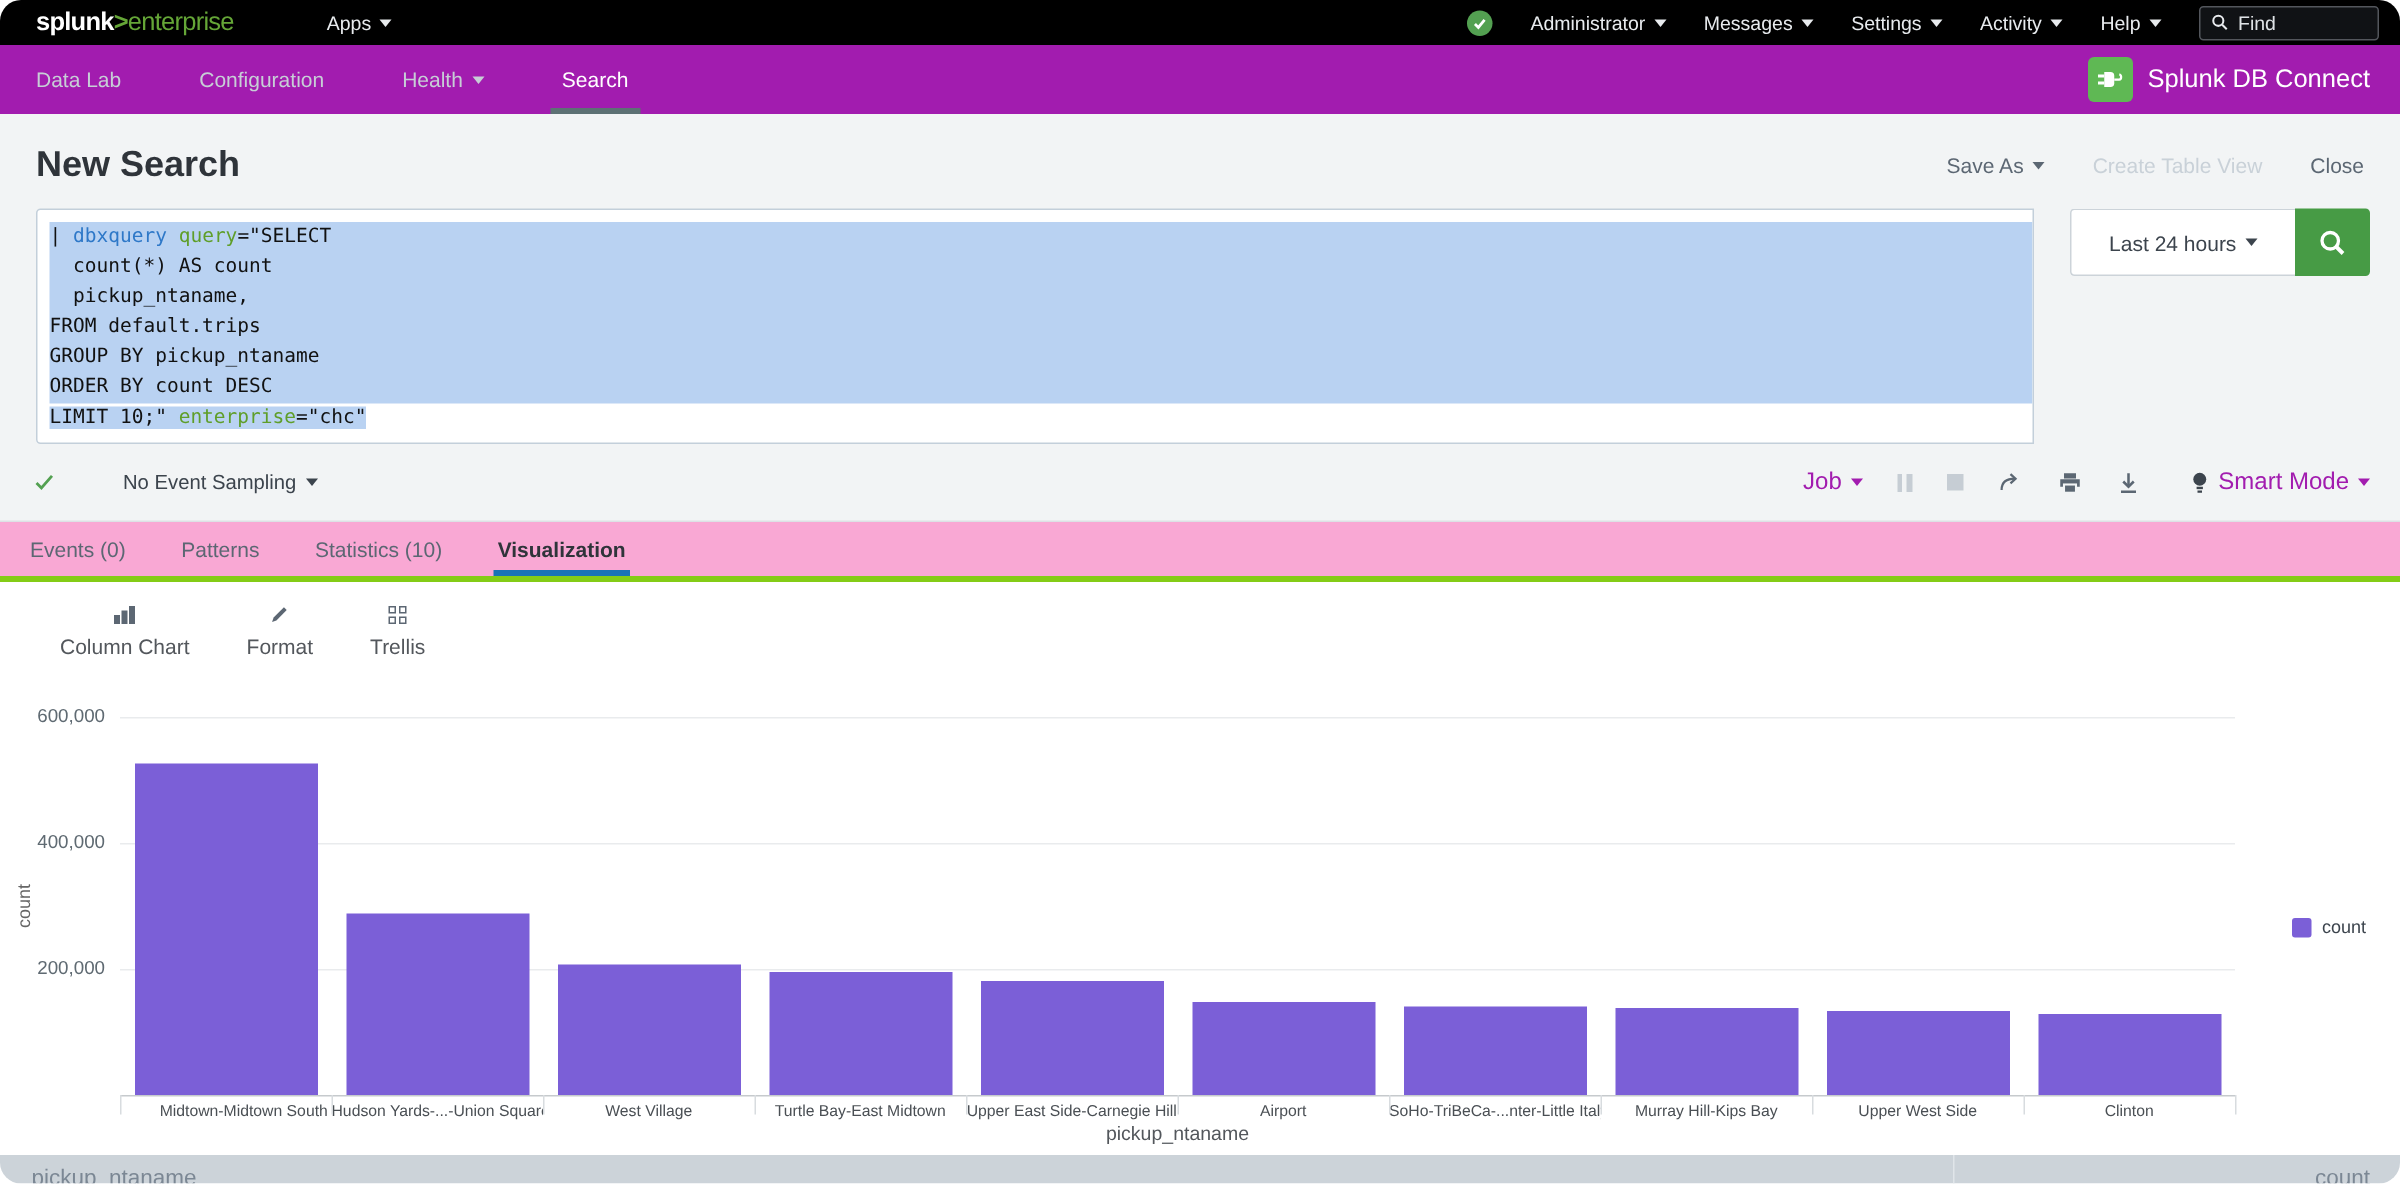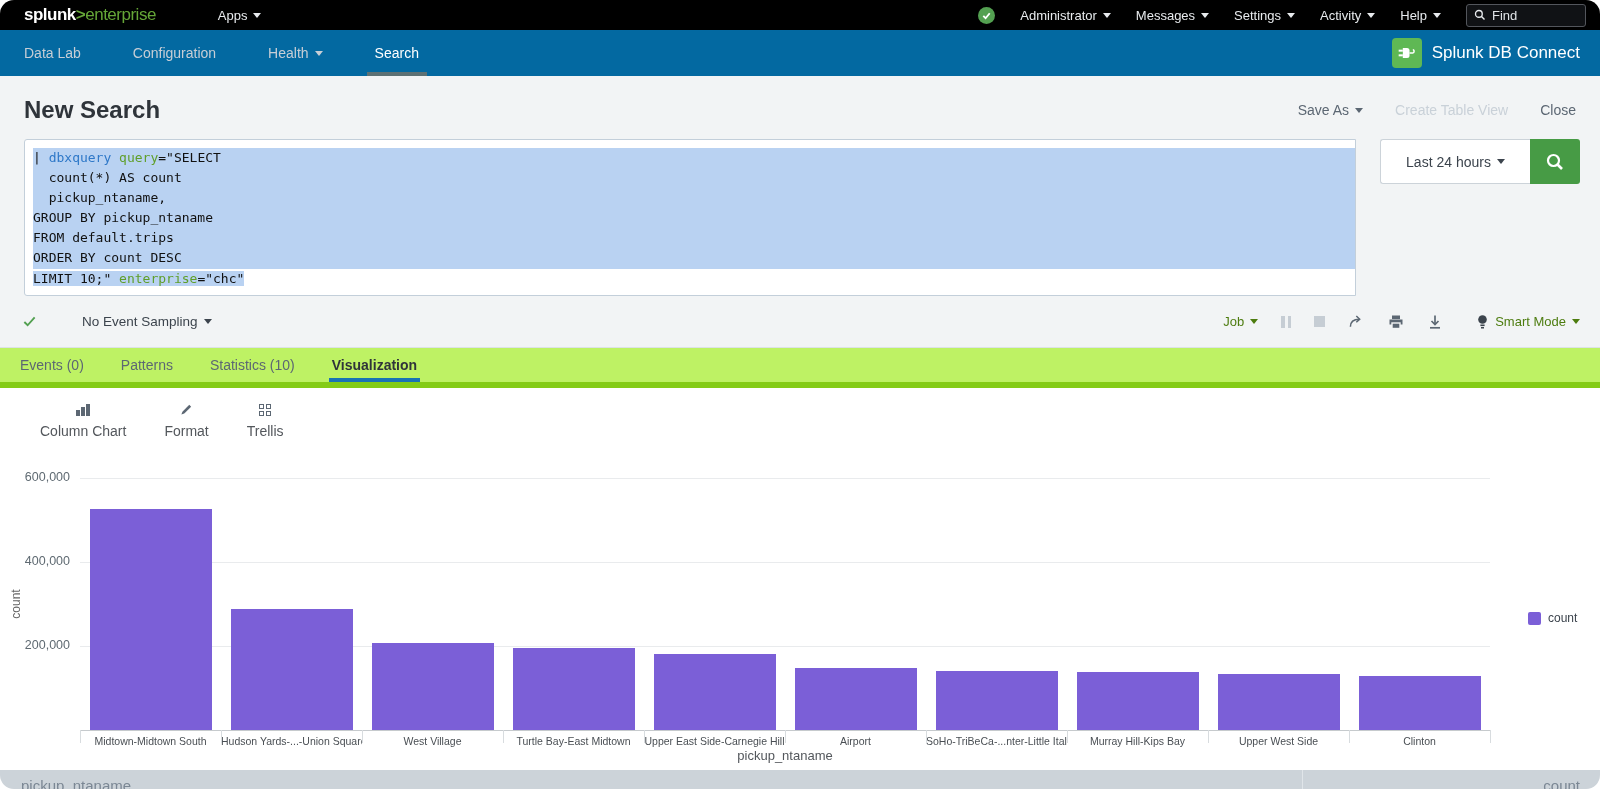--- a/index.html
+++ b/index.html
@@ -18,21 +18,21 @@
   .topbar-apps { color:#e8ebee; font-size:13px; margin-left:62px; cursor:pointer; }
   .topbar-right { margin-left:auto; display:flex; align-items:center; gap:25px; }
   .status-circle { width:17px; height:17px; border-radius:50%; background:#53a051; display:flex; align-items:center; justify-content:center; }
   .topbar-menu { color:#e8ebee; font-size:13px; cursor:pointer; white-space:nowrap; }
   .findbox { display:flex; align-items:center; gap:6px; width:120px; height:23px; background:#101215;
              border:1px solid #53565c; border-radius:3px; padding:0 7px; }
   .findbox input { background:transparent; border:none; outline:none; color:#e8ebee; font-size:13px; width:80px; font-family:"Liberation Sans",sans-serif; }
   .findbox input::placeholder { color:#dfe3e6; opacity:1; }
 
   
-  .appbar { height:46px; background:#0369a1; display:flex; align-items:center; padding:0 20px 0 24px; }
+  .appbar { height:46px; background:#a21caf; display:flex; align-items:center; padding:0 20px 0 24px; }
   .appbar-item { color:#c7ced6; font-size:14px; margin-right:52px; cursor:pointer; position:relative; height:46px; display:flex; align-items:center; }
   .appbar-item.active { color:#fff; }
   .appbar-item.active::after { content:""; position:absolute; left:-8px; right:-8px; bottom:0; height:4px; background:#5d7174; }
   .appbar-right { margin-left:auto; display:flex; align-items:center; gap:10px; }
   .app-icon { width:30px; height:30px; border-radius:4px; background:#5fb854; display:flex; align-items:center; justify-content:center; }
   .app-title { color:#fff; font-size:17px; }
 
   
   .gray-zone { background:#f2f4f5; }
   .search-head { display:flex; align-items:flex-start; padding:20px 24px 15px 24px; }
@@ -55,30 +55,30 @@
                  border-radius:3px 0 0 3px; font-size:14px; color:#3c444d; display:flex; align-items:center;
                  justify-content:center; cursor:pointer; height:45px; align-self:flex-start; font-family:"Liberation Sans",sans-serif; }
   .search-btn { width:50px; height:45px; background:#479b45; border:none; border-radius:0 3px 3px 0;
                 display:flex; align-items:center; justify-content:center; cursor:pointer; align-self:flex-start; }
 
   .status-row { display:flex; align-items:center; height:52px; padding:0 20px 0 22px; border-bottom:1px solid #dde2e6; }
   .results-check { display:flex; align-items:center; margin-right:7px; }
   .results-text { font-size:13.5px; color:#3c444d; }
   .sampling { font-size:13.5px; color:#3c444d; margin-left:38px; cursor:pointer; }
   .job-controls { margin-left:auto; display:flex; align-items:center; gap:23px; color:#5c6773; }
-  .job-label, .smart-label { font-size:13px; color:#4d7c0f; cursor:pointer; white-space:nowrap; }
+  .job-label, .smart-label { font-size:16px; color:#a21caf; cursor:pointer; white-space:nowrap; }
   .icon-btn { display:flex; align-items:center; justify-content:center; cursor:pointer; }
   .icon-disabled { cursor:default; }
   .pause-shape { display:flex; gap:3px; }
   .pause-shape i { display:block; width:3.5px; height:12px; background:#c6cdd4; }
   .stop-shape { width:11px; height:11px; background:#c6cdd4; }
   .smart-group { display:flex; align-items:center; gap:6px; margin-left:10px; }
 
   
-  .tabs { display:flex; gap:37px; padding-left:20px; height:40px; border-bottom:6px solid #84cc16; background:#bef264; }
+  .tabs { display:flex; gap:37px; padding-left:20px; height:40px; border-bottom:4px solid #84cc16; background:#f9a8d4; }
   .tab { font-size:14px; color:#5c6773; display:flex; align-items:center; cursor:pointer; position:relative; }
   .tab.active { color:#2f343a; font-weight:bold; }
   .tab.active::after { content:""; position:absolute; left:-3px; right:-3px; bottom:0; height:4px; background:#1a73b5; }
 
   
   .viz-toolbar { display:flex; gap:38px; padding:15px 0 0 40px; background:#fff; align-items:center; }
   .viz-item { display:flex; align-items:center; gap:7px; font-size:14px; color:#53575c; cursor:pointer;flex-direction:column; }
   .colchart-icon { display:flex; align-items:flex-end; gap:1.5px; height:12px; }
   .colchart-icon i { display:block; width:3.5px; background:#5c6773; }
   .trellis-icon { display:grid; grid-template-columns:5px 5px; grid-gap:2px; }
@@ -169,22 +169,22 @@
         <span class="head-link disabled">Create Table View</span>
         <span class="head-link">Close</span>
       </div>
     </section>
 
     <section class="search-row">
       <div class="query-box" id="query-box">
           <div class="qline sel-full"><span class="tok-plain">| </span><span class="tok-command">dbxquery</span><span class="tok-plain"> </span><span class="tok-keyword">query</span><span class="tok-plain">="SELECT</span></div>
           <div class="qline sel-full"><span class="tok-plain">  count(*) AS count</span></div>
           <div class="qline sel-full"><span class="tok-plain">  pickup_ntaname,</span></div>
+          <div class="qline sel-full"><span class="tok-plain">FROM default.trips</span></div>
           <div class="qline sel-full"><span class="tok-plain">GROUP BY pickup_ntaname</span></div>
-          <div class="qline sel-full"><span class="tok-plain">FROM default.trips</span></div>
           <div class="qline sel-full"><span class="tok-plain">ORDER BY count DESC</span></div>
           <div class="qline"><span class="sel-part"><span class="tok-plain">LIMIT 10;" </span><span class="tok-keyword">enterprise</span><span class="tok-plain">="chc"</span></span></div>
         </div>
       <div class="time-picker">
           <span>Last 24 hours</span>
           <span class="caret"></span>
         </div>
       <button class="search-btn">
         <svg width="22" height="22" viewBox="0 0 22 22">
             <circle cx="9.5" cy="9.5" r="5.5" fill="none" stroke="#fff" stroke-width="2.2"></circle>
@@ -279,21 +279,21 @@
   <div class="chart" id="chart">
       <div class="gridline" style="left: 80px; top: 193px; width: 1410px;"></div>
       <div class="ytick" style="left: 0px; top: 185px;">200,000</div>
       <div class="gridline" style="left: 80px; top: 109px; width: 1410px;"></div>
       <div class="ytick" style="left: 0px; top: 101px;">400,000</div>
       <div class="gridline" style="left: 80px; top: 25px; width: 1410px;"></div>
       <div class="ytick" style="left: 0px; top: 17px;">600,000</div>
       <div class="baseline" style="left: 80px; top: 277px; width: 1410px;"></div>
       <div class="ylabel" style="left: 16px; top: 151px;">count</div>
       <div class="bar" style="left: 89.5px; top: 55.66px; width: 122px; height: 221.34px; background: rgb(123, 95, 215);"></div>
-      <div class="xtick" style="left: 80px; width: 141px; top: 282px;">Midtown-Midtown South</div>
+      <div class="xtick" style="left: 92px; width: 141px; top: 282px;">Midtown-Midtown South</div>
       <div class="bar" style="left: 230.5px; top: 155.62px; width: 122px; height: 121.38px; background: rgb(123, 95, 215);"></div>
       <div class="xtick" style="left: 221px; width: 141px; top: 282px;">Hudson Yards-...-Union Square</div>
       <div class="bar" style="left: 371.5px; top: 190.06px; width: 122px; height: 86.94px; background: rgb(123, 95, 215);"></div>
       <div class="xtick" style="left: 362px; width: 141px; top: 282px;">West Village</div>
       <div class="bar" style="left: 512.5px; top: 194.68px; width: 122px; height: 82.32px; background: rgb(123, 95, 215);"></div>
       <div class="xtick" style="left: 503px; width: 141px; top: 282px;">Turtle Bay-East Midtown</div>
       <div class="bar" style="left: 653.5px; top: 200.56px; width: 122px; height: 76.44px; background: rgb(123, 95, 215);"></div>
       <div class="xtick" style="left: 644px; width: 141px; top: 282px;">Upper East Side-Carnegie Hill</div>
       <div class="bar" style="left: 794.5px; top: 214.84px; width: 122px; height: 62.16px; background: rgb(123, 95, 215);"></div>
       <div class="xtick" style="left: 785px; width: 141px; top: 282px;">Airport</div>

